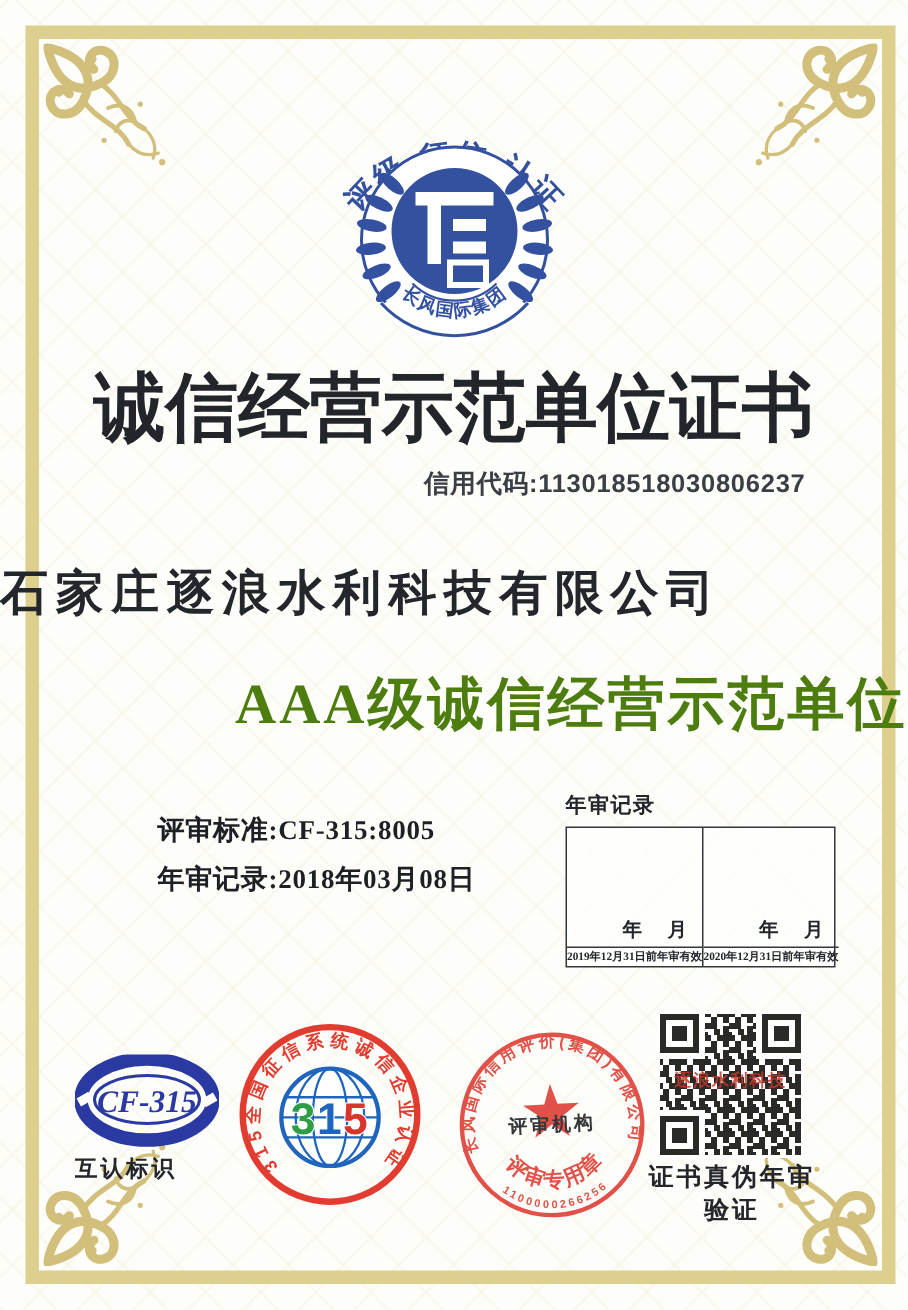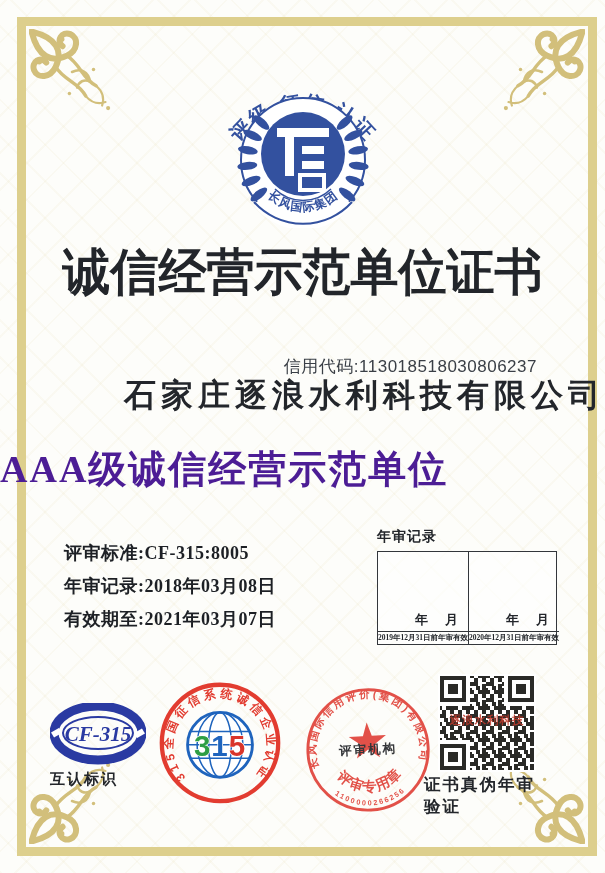--- a/index.html
+++ b/index.html
@@ -31,36 +31,36 @@
 
   .title{
     position:absolute; left:0; right:0; top:240px; text-align:center;
     font-family:"Liberation Sans", sans-serif;
     font-size:48px; font-weight:900; letter-spacing:0px; color:#22252a;
     transform:scaleY(1.04);
   }
   .credit-code{
     position:absolute; right:68px; top:311px;
     font-family:"Liberation Sans", sans-serif;
-    font-size:17px; font-weight:400; color:#3a3f46; letter-spacing:.5px;margin-top:44px;
+    font-size:17px; font-weight:700; color:#3a3f46; letter-spacing:.5px;
   }
   .company{
-    position:absolute; left:0; right:0; top:374px; text-align:right;
+    position:absolute; left:0; right:0; top:374px; text-align:left;
     font-family:"Liberation Sans", sans-serif;
     font-size:32px; font-weight:800; letter-spacing:5px; color:#23262b;
   }
   .rating{
-    position:absolute; left:0; right:0; top:444px; text-align:left;
-    font-size:38px; font-weight:800; letter-spacing:2px; color:#4c1d95;
+    position:absolute; left:0; right:0; top:444px; text-align:right;
+    font-size:38px; font-weight:800; letter-spacing:2px; color:#4d7c0f;
   }
   .details{
     position:absolute; left:64px; top:541px;
     font-size:18px; font-weight:700; color:#1d2025;
   }
-  .details div{ margin-bottom:9px; letter-spacing:.5px; }
+  .details div{ margin-bottom:9px; letter-spacing:.5px;margin-left:41px; }
 
   .review-label{
     position:absolute; left:377px; top:528px;
     font-size:14px; font-weight:700; letter-spacing:1px;
   }
   .review-table{
     position:absolute; left:377px; top:551px; width:178px; height:92px;
     display:flex; border:1.5px solid #33363b; background:rgba(255,255,255,.6);
   }
   .review-cell{ flex:1; display:flex; flex-direction:column; }
@@ -77,21 +77,21 @@
 
   .cf315{ position:absolute; left:50px; top:703px; width:96px; height:62px; }
   .cf315-caption{
     position:absolute; left:50px; top:770px; width:96px; text-align:left;
     font-size:15px; font-weight:700; letter-spacing:2px;
   }
   .globe{ position:absolute; left:158px; top:680px; width:124px; height:124px; }
   .seal{ position:absolute; left:303px; top:683px; width:130px; height:132px; transform:rotate(-3deg); }
   .qr{ position:absolute; left:438px; top:674px; width:98px; height:98px; }
   .qr-caption{
-    position:absolute; left:424px; top:774px; width:128px; 
+    position:absolute; left:424px; top:774px; width:128px; text-align:center;
     font-size:16.5px; font-weight:700; letter-spacing:2px;
   }
 </style>
 </head>
 <body>
 
 <div class="page">
 
   <svg width="0" height="0" style="position:absolute">
     <symbol id="flourish" viewBox="0 0 100 100">
@@ -175,21 +175,20 @@
   </svg>
 
   <div class="title">诚信经营示范单位证书</div>
   <div class="credit-code">信用代码:113018518030806237</div>
   <div class="company">石家庄逐浪水利科技有限公司</div>
   <div class="rating">AAA级诚信经营示范单位</div>
 
   <div class="details">
     <div>评审标准:CF-315:8005</div>
     <div>年审记录:2018年03月08日</div>
-    <div>有效期至:2021年03月07日</div>
   </div>
 
   <div class="review-label">年审记录</div>
   <div class="review-table">
     <div class="review-cell">
       <div class="spacer"></div>
       <div class="ym">
         <span>年</span>
         <span>月</span>
       </div>

